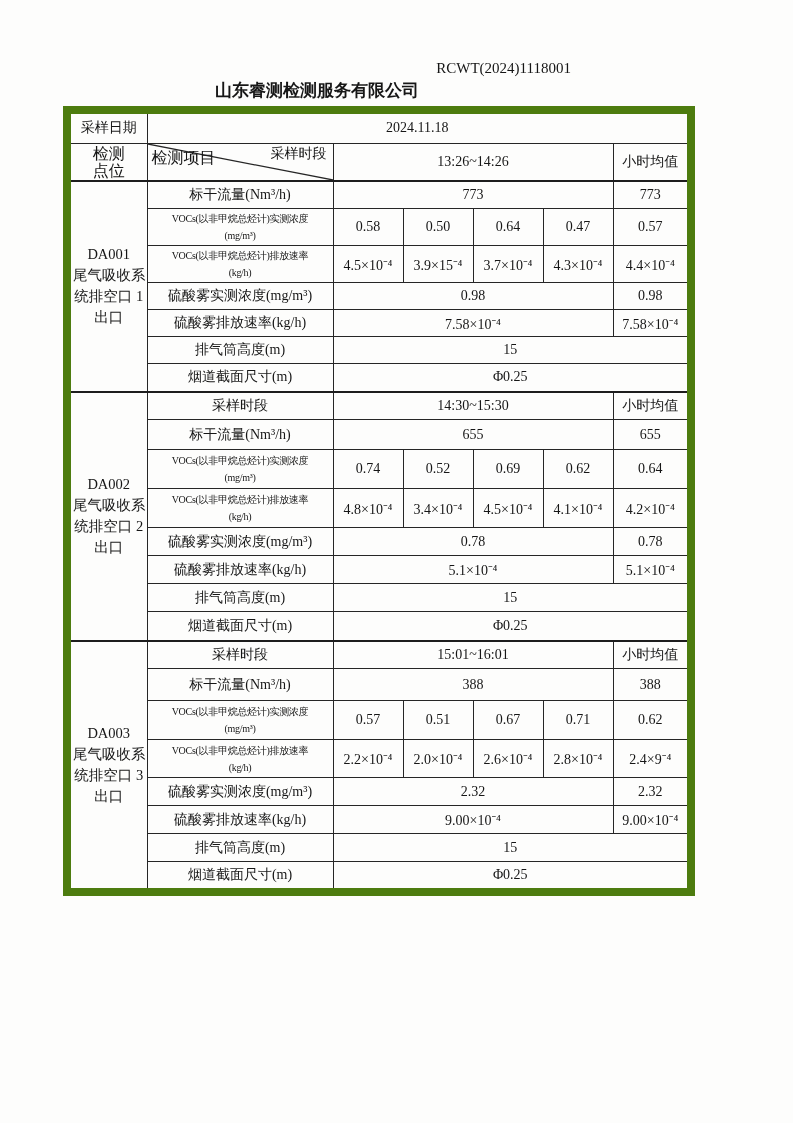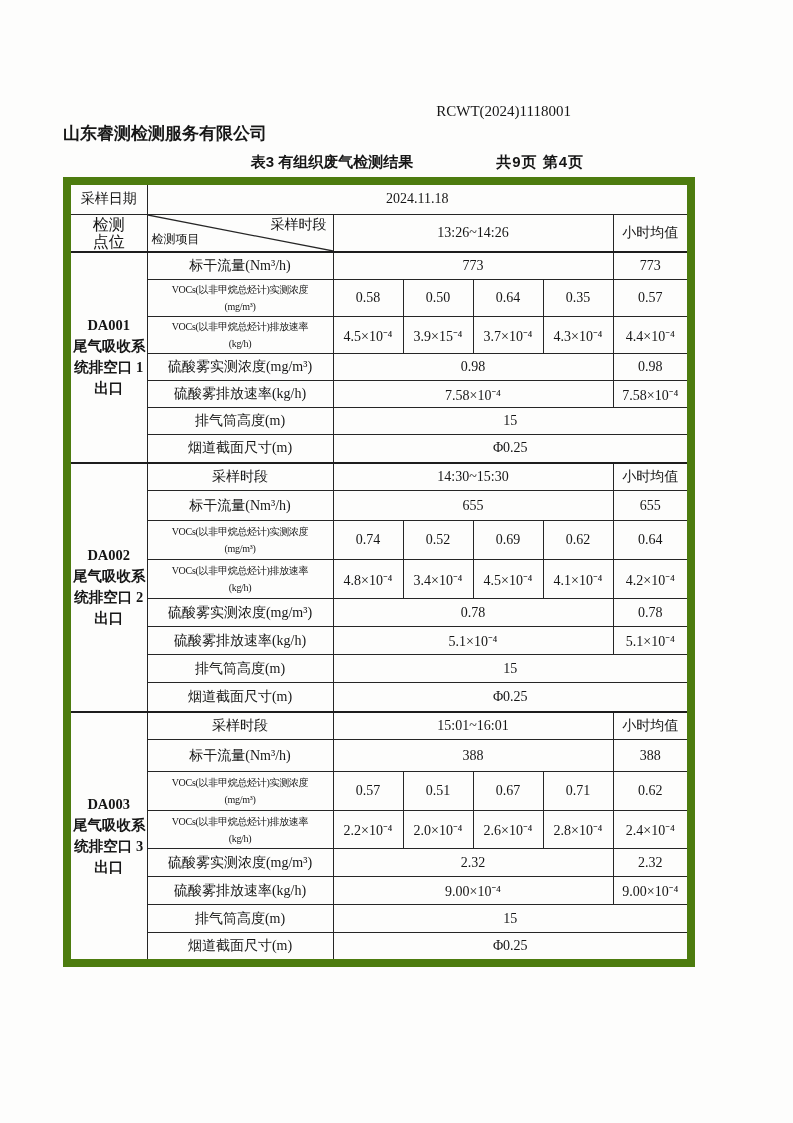--- a/index.html
+++ b/index.html
@@ -1,28 +1,28 @@
 <!DOCTYPE html>
 <html><head>
 <meta charset="utf-8">
 <style>
   html,body { margin:0; padding:0; background:#e8e8e8; }
   .page {
     width:793px; height:1123px; margin:0 auto; position:relative;
     background:#fdfdfc; color:#161616;
     font-family:"Liberation Serif", serif;
   }
-  .content { position:absolute; left:63px; top:58px; width:508px;margin-top:43px; }
+  .content { position:absolute; left:63px; top:58px; width:508px; }
 
   .report-no {
     text-align:right; font-size:15px; height:20px; line-height:20px;
     font-family:"Liberation Serif", serif;
   }
   .company {
-    font-family:"Liberation Sans", sans-serif;
+    text-align:center; font-family:"Liberation Sans", sans-serif;
     font-weight:bold; font-size:17px; margin-top:2px; height:22px; line-height:22px;
   }
   .title {
     text-align:center; font-family:"Liberation Sans", sans-serif;
     font-weight:bold; font-size:28px; letter-spacing:10px; margin-top:4px;
     height:34px; line-height:34px; text-indent:10px;
   }
   .caption-row {
     position:relative; margin-top:6px; height:22px; line-height:22px;
     font-family:"Liberation Sans", sans-serif; font-weight:bold; font-size:15px;
@@ -38,40 +38,36 @@
     border:1px solid #262626; text-align:center; vertical-align:middle;
     font-size:14px; padding:1px 2px; overflow:hidden;
   }
   tr.sec-start td { border-top:2px solid #1d1d1d; }
 
   .h33{height:33px} .h37{height:35px} .h30{height:28px} .h38{height:36px}
   .h29{height:27px} .h32{height:30px} .h41{height:39px} .h31{height:29px}
   .h34{height:32px} .h40{height:38px}
 
   .two-line div { line-height:17px; font-size:10px; letter-spacing:-0.3px; white-space:nowrap; }
-  .pt-cell div { line-height:21px; font-size:14.5px; white-space:nowrap;font-weight:bold; }
+  .pt-cell div { line-height:21px; font-size:14.5px; white-space:nowrap; }
   .hdr2 div { line-height:17px; font-size:16px; }
 
   .diag { position:relative; padding:0; }
   .diag svg { position:absolute; left:0; top:0; width:100%; height:100%; display:block; }
   .diag-top { position:absolute; top:1px; right:6px; font-size:14px; }
-  .diag-bottom { position:absolute; bottom:3px; left:4px; font-size:12px; }
+  .diag-bottom { position:absolute; bottom:11px; left:4px; font-size:16px; }
 </style>
 </head>
 <body>
 
 <div class="page">
   <div class="content">
 
     <div class="report-no">RCWT(2024)1118001</div>
     <div class="company">山东睿测检测服务有限公司</div>
-    <div class="caption-row">
-      <span class="caption">表3 有组织废气检测结果</span>
-      <span class="pagination">共9页  第4页</span>
-    </div>
 
     <table class="results">
       <colgroup>
         <col style="width:80px">
           <col style="width:186px">
         <col style="width:70px">
           <col style="width:70px">
           <col style="width:70px">
           <col style="width:70px">
         <col style="width:78px">
@@ -111,21 +107,21 @@
           <td>773</td>
         </tr>
         <tr class="h38">
           <td class="two-line">
             <div>VOCs(以非甲烷总烃计)实测浓度</div>
             <div>(mg/m³)</div>
           </td>
           <td>0.58</td>
           <td>0.50</td>
           <td>0.64</td>
-          <td>0.35</td>
+          <td>0.47</td>
           <td>0.57</td>
         </tr>
         <tr class="h38">
           <td class="two-line">
             <div>VOCs(以非甲烷总烃计)排放速率</div>
             <div>(kg/h)</div>
           </td>
           <td>4.5×10⁻⁴</td>
           <td>3.9×15⁻⁴</td>
           <td>3.7×10⁻⁴</td>
@@ -237,21 +233,21 @@
         </tr>
         <tr class="h40">
           <td class="two-line">
             <div>VOCs(以非甲烷总烃计)排放速率</div>
             <div>(kg/h)</div>
           </td>
           <td>2.2×10⁻⁴</td>
           <td>2.0×10⁻⁴</td>
           <td>2.6×10⁻⁴</td>
           <td>2.8×10⁻⁴</td>
-          <td>2.4×10⁻⁴</td>
+          <td>2.4×9⁻⁴</td>
         </tr>
         <tr class="h30">
           <td>硫酸雾实测浓度(mg/m³)</td>
           <td colspan="4">2.32</td>
           <td>2.32</td>
         </tr>
         <tr class="h30">
           <td>硫酸雾排放速率(kg/h)</td>
           <td colspan="4">9.00×10⁻⁴</td>
           <td>9.00×10⁻⁴</td>

